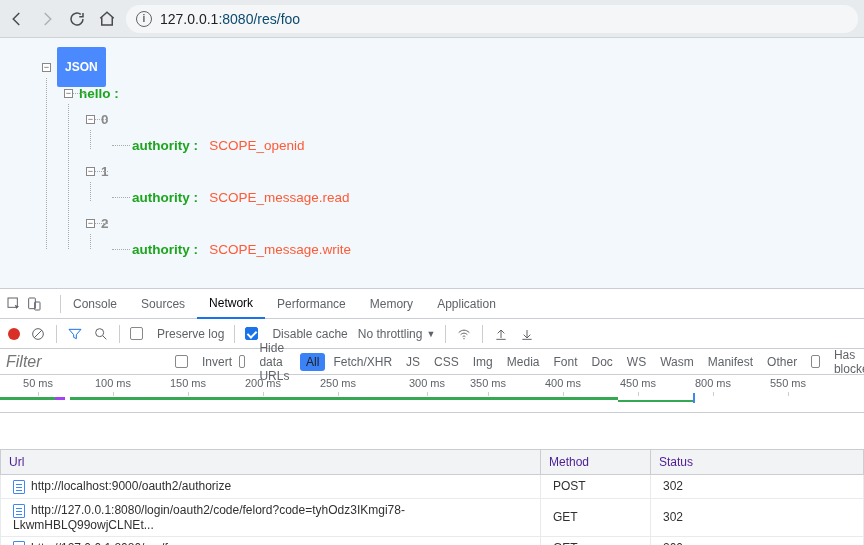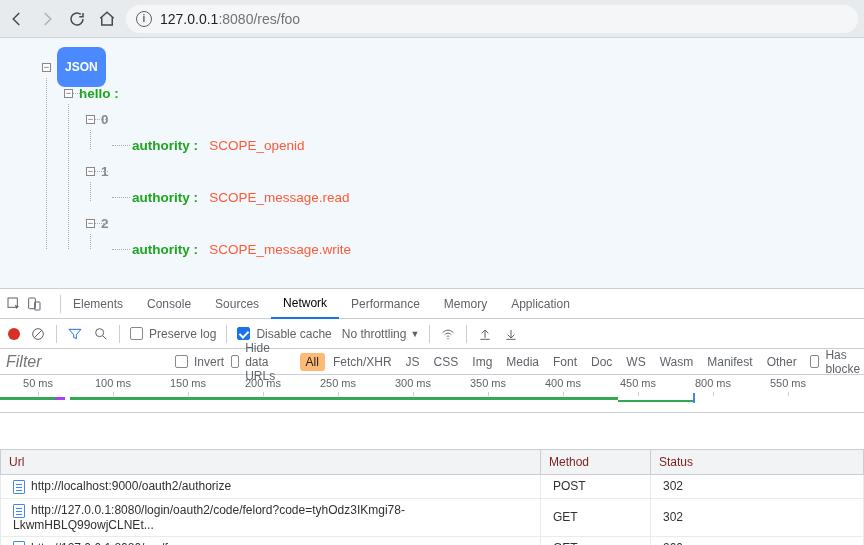--- a/index.html
+++ b/index.html
@@ -5,27 +5,27 @@
 * { box-sizing: border-box; margin: 0; padding: 0; }
 body { font-family: Arial, Helvetica, sans-serif; font-size: 12px; width: 864px; height: 545px; background: #fff; overflow: hidden; }
 
 
 .browser-bar { height: 38px; background: #e8ebed; border-bottom: 1px solid #d0d3d6; display: flex; align-items: center; padding: 0 6px; gap: 8px; }
 .nav-btn { width: 22px; height: 22px; display: flex; align-items: center; justify-content: center; color: #4a4a4a; cursor: pointer; border-radius: 50%; }
 .nav-btn svg { width: 18px; height: 18px; }
 .url-box { flex: 1; height: 28px; background: #f4f6f8; border-radius: 14px; display: flex; align-items: center; padding: 0 10px; color: #5f6368; font-size: 14px; gap: 8px; }
 .url-box .info-icon { width:16px; height:16px; display:flex; align-items:center; justify-content:center; border:1px solid #5f6368; border-radius:50%; font-size:10px; font-weight:bold; color:#5f6368;}
 .url-text { color:#202124; }
-.url-text .muted { color:#737373; }
+.url-text .muted { color:#0c4a6e; }
 
 
 .content { height: 250px; background: #f2f8fb; padding: 18px 10px 10px 42px; position: relative; color:#333; font-size:13.5px; }
 .tree-row { display: flex; align-items: center; height: 22px; position: relative; }
 .exp { width:9px; height:9px; border:1px solid #888; font-size:9px; line-height:7px; text-align:center; color:#555; margin-right:6px; background:#fff; position:relative; z-index:2;}
-.json-badge { background:#4b89ff; color:#fff; font-weight:bold; padding:13px 8px; border-radius:8px; font-size:12px; }
+.json-badge { background:#4b89ff; color:#fff; font-weight:bold; padding:13px 8px; border-radius:2px; font-size:12px; }
 .idx { color:#8a8a8a; font-weight:bold; }
 .key { color:#1ea51e; font-weight:bold; }
 .val { color:#ff5a36; }
 .ind1 { padding-left: 22px; }
 .child { position:relative; padding-top:4px; }
 .child::before { content:""; position:absolute; left:4px; top:0; bottom:11px; border-left:1px dotted #aaa; }
 .leaf::before { content:""; position:absolute; left:4px; width:18px; top:11px; border-top:1px dotted #aaa; }
 .node::before { content:""; position:absolute; left:4px; width:18px; top:11px; border-top:1px dotted #aaa; }
 
 
@@ -36,34 +36,34 @@
 .dt-tab { padding:0 12px; height:30px; display:flex; align-items:center; cursor:pointer; }
 .dt-tab.active { color:#000000; border-bottom:2px solid #1a73e8; }
 
 .dt-toolbar { height:30px; display:flex; align-items:center; padding:0 8px; gap:10px; border-bottom:1px solid #cacdd1; color:#5f6368; }
 .rec-dot { width:12px; height:12px; border-radius:50%; background:#d93025; }
 .tb-icon { width:16px; height:16px; display:flex; align-items:center; justify-content:center; }
 .tb-sep { width:1px; height:18px; background:#cacdd1; }
 .chk { width:13px; height:13px; border:1px solid #888; border-radius:2px; display:inline-flex; align-items:center; justify-content:center; background:#fff; }
 .chk.checked { background:#1a73e8; border-color:#1a73e8; }
 .chk.checked::after { content:""; width:4px; height:7px; border:solid #fff; border-width:0 2px 2px 0; transform:rotate(45deg); margin-bottom:1px; }
-.tb-label { display:flex; align-items:center; gap:6px; }
+.tb-label { display:flex; align-items:center; gap:14px; }
 
 .dt-filter { height:26px; display:flex; align-items:center; border-bottom:1px solid #cacdd1; color:#5f6368; font-size:12px; }
 .filter-input { width:175px; height:20px; border:none; padding:0 6px; font-style:italic; color:#80868b; font-size:16px; outline:none; }
 .chip { padding:2px 6px; cursor:pointer; margin: 0 1px;}
-.chip.active { background:#fdba74; color:#202124; border-radius:3px; }
+.chip.active { background:#3b82f6; color:#202124; border-radius:3px; }
 
 .timeline { height:38px; border-bottom:1px solid #cacdd1; position:relative; padding-top:2px; }
 .tick { position:absolute; top:2px; font-size:11px; color:#5f6368; transform:translateX(-50%);text-align:right; }
 .tick::after { content:""; position:absolute; left:50%; top:15px; width:1px; height:4px; background:#cacdd1;}
 .tl-bar { position:absolute; top:22px; height:3px; }
 
 .req-table { width:100%; border-collapse:collapse; font-size:12px; }
-.req-table th { text-align:left; font-weight:normal; color:#7f1d1d; padding:5px 8px; border:1px solid #cacdd1; background:#f1f3f4; }
+.req-table th { text-align:left; font-weight:normal; color:#4c1d95; padding:5px 8px; border:1px solid #cacdd1; background:#f1f3f4; }
 .req-table td { padding:4px 12px; border:1px solid #e8eaed; color:#303030; }
 .file-icon { display:inline-block; width:12px; height:14px; border:1px solid #4285f4; border-radius:1px; margin-right:6px; position:relative; vertical-align:middle;}
 .file-icon::before { content:""; position:absolute; left:2px; right:2px; top:3px; height:1px; background:#4285f4; box-shadow:0 3px 0 #4285f4, 0 6px 0 #4285f4;}
 .spacer { height:36px; }
 
 </style>
 </head>
 <body>
 
 <div class="browser-bar">
@@ -144,21 +144,20 @@
       <svg viewBox="0 0 24 24">
           <rect x="3" y="3" width="14" height="14" fill="none" stroke="#5f6368" stroke-width="1.5"></rect>
           <path d="M13 13l7 3-3 1-1 3z" fill="#5f6368"></path>
         </svg>
       <svg viewBox="0 0 24 24">
           <rect x="4" y="3" width="10" height="16" rx="1" fill="none" stroke="#5f6368" stroke-width="1.5"></rect>
           <rect x="13" y="9" width="8" height="12" rx="1" fill="none" stroke="#5f6368" stroke-width="1.5"></rect>
         </svg>
     </div>
     <div class="tb-sep"></div>
-    <div class="dt-tab">Elements</div>
     <div class="dt-tab">Console</div>
     <div class="dt-tab">Sources</div>
     <div class="dt-tab active">Network</div>
     <div class="dt-tab">Performance</div>
     <div class="dt-tab">Memory</div>
     <div class="dt-tab">Application</div>
   </div>
 
   <div class="dt-toolbar">
     <div class="rec-dot"></div>
@@ -229,21 +228,21 @@
         <span>Has blocke</span>
       </label>
   </div>
 
   <div class="timeline">
     <span class="tick" style="left:38px">50 ms</span>
     <span class="tick" style="left:113px">100 ms</span>
     <span class="tick" style="left:188px">150 ms</span>
     <span class="tick" style="left:263px">200 ms</span>
     <span class="tick" style="left:338px">250 ms</span>
-    <span class="tick" style="left:413px">300 ms</span>
+    <span class="tick" style="left:427px">300 ms</span>
     <span class="tick" style="left:488px">350 ms</span>
     <span class="tick" style="left:563px">400 ms</span>
     <span class="tick" style="left:638px">450 ms</span>
     <span class="tick" style="left:713px">800 ms</span>
     <span class="tick" style="left:788px">550 ms</span>
     <div class="tl-bar" style="left:0;width:55px;background:#34a853;"></div>
     <div class="tl-bar" style="left:55px;width:10px;background:#a142f4;top:22px;"></div>
     <div class="tl-bar" style="left:70px;width:548px;background:#34a853;"></div>
     <div class="tl-bar" style="left:618px;width:75px;background:#34a853;height:2px;top:25px;"></div>
     <div class="tl-bar" style="left:693px;width:2px;background:#4285f4;top:18px;height:10px;"></div>

